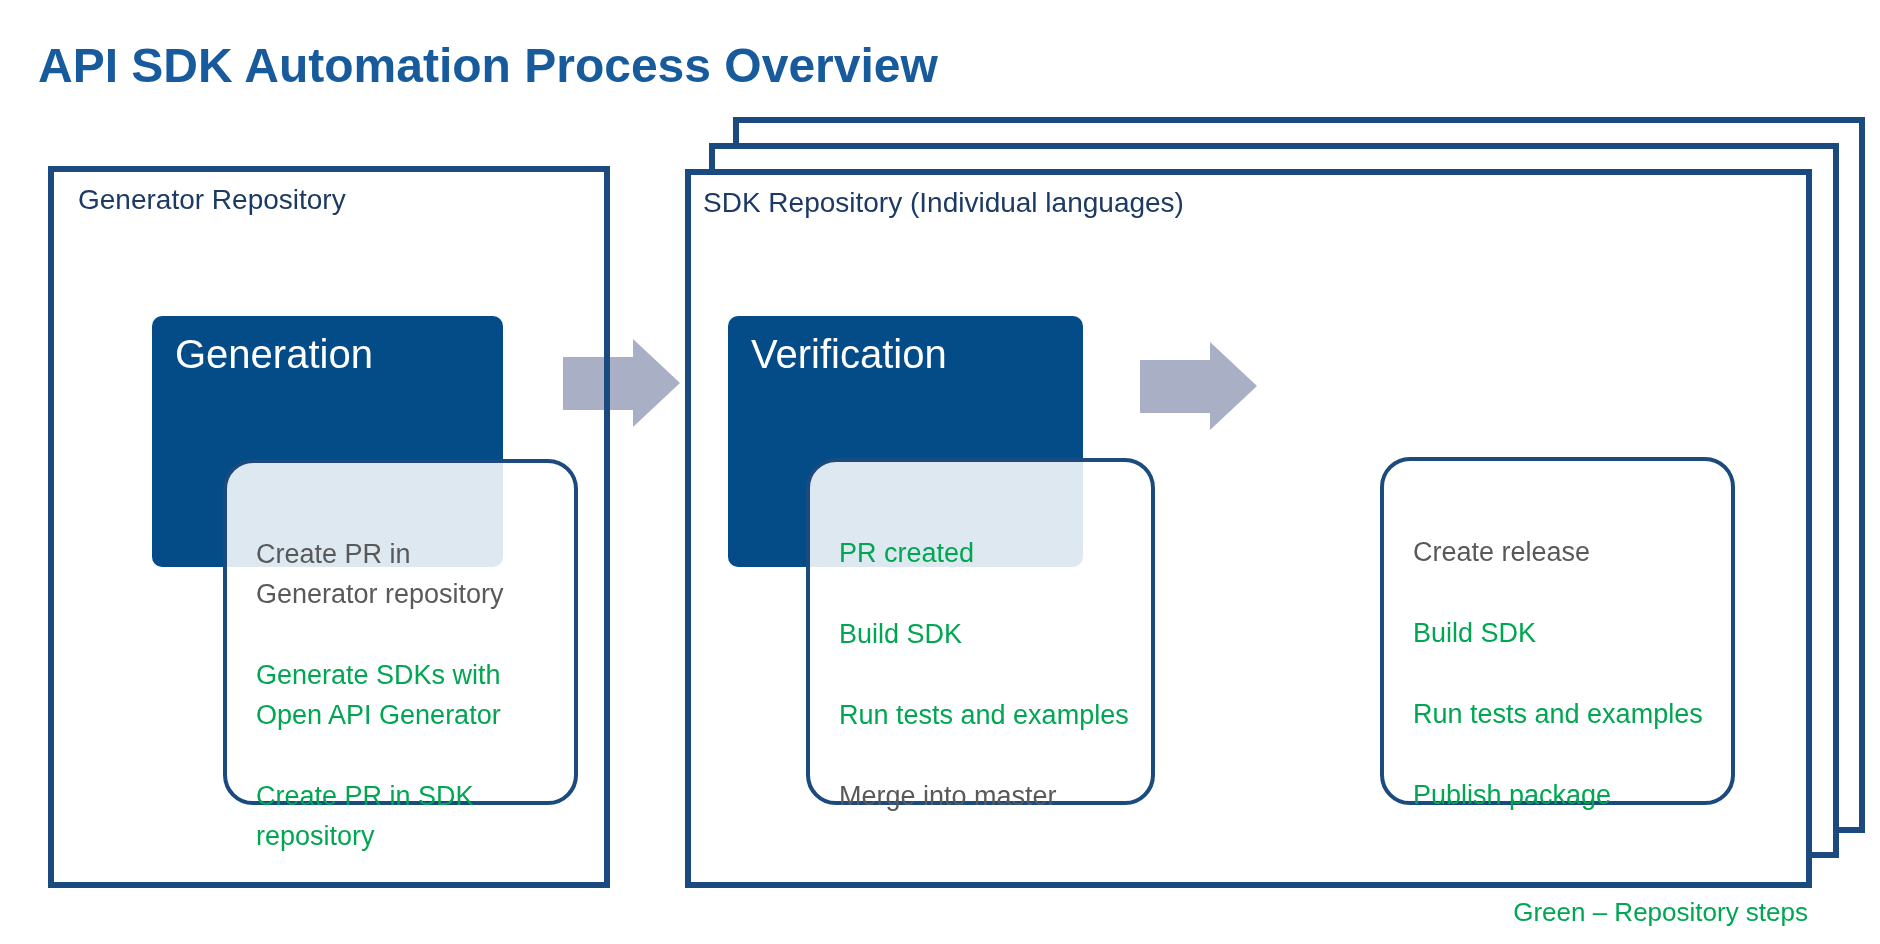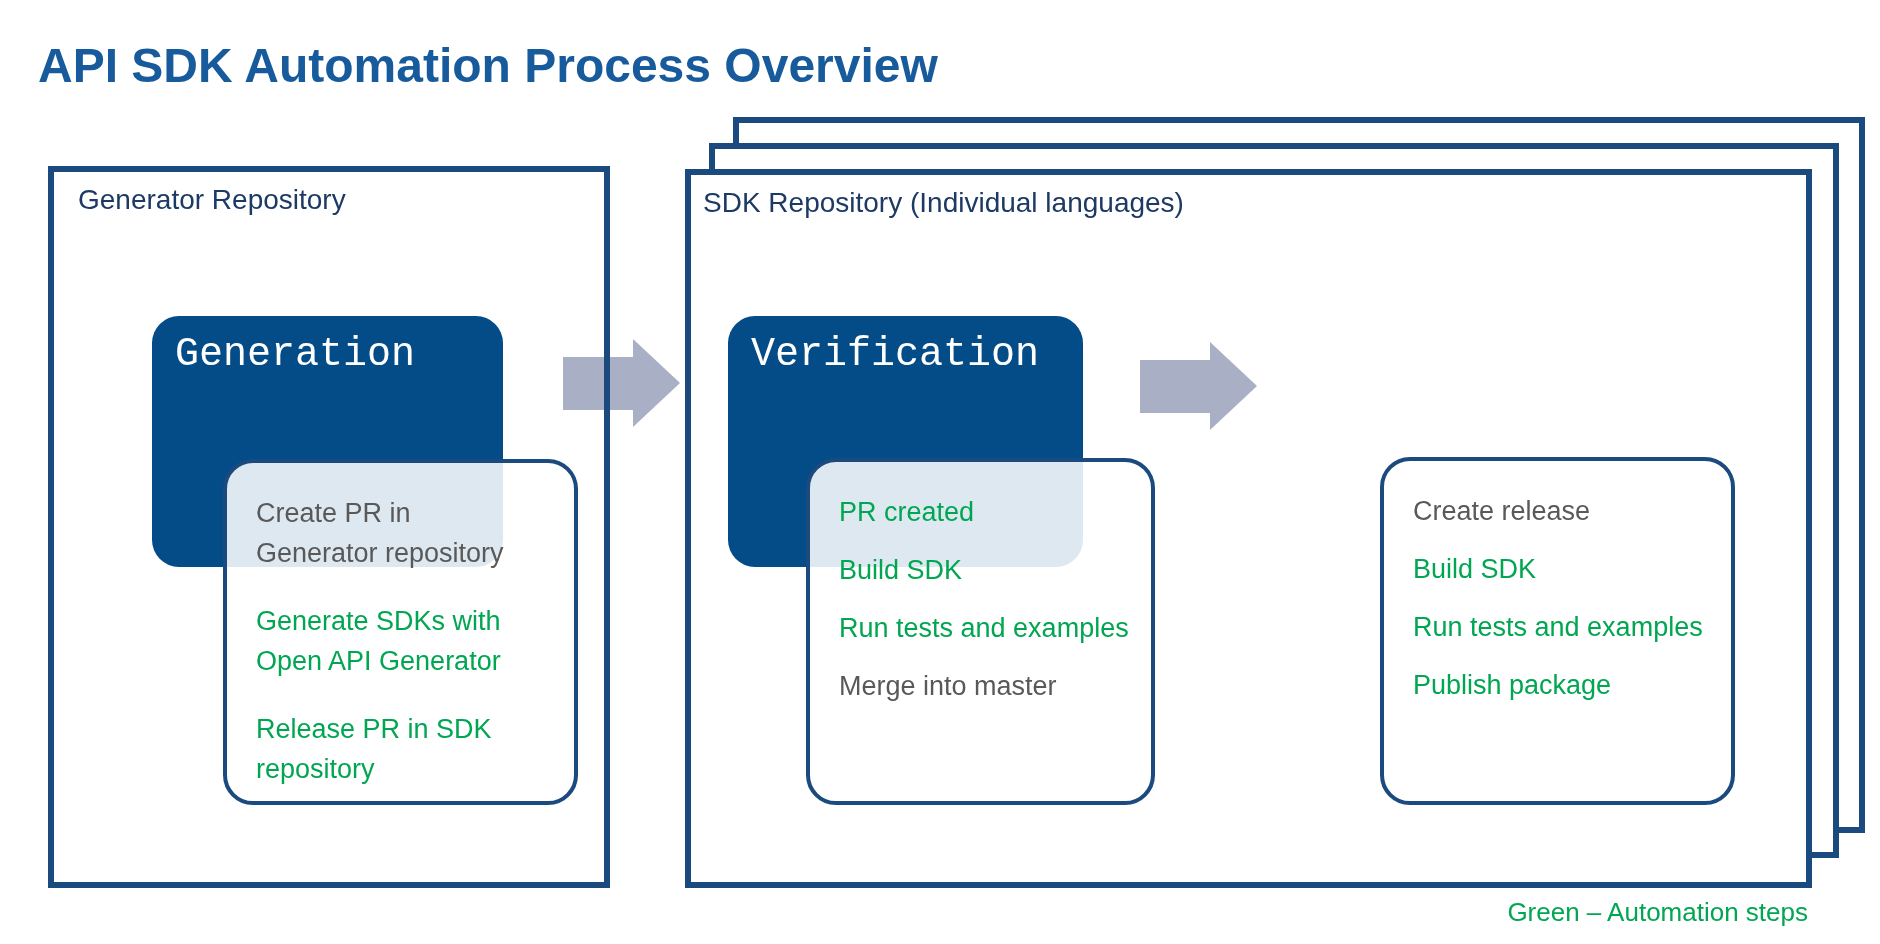--- a/index.html
+++ b/index.html
@@ -32,40 +32,40 @@
   .stack-back {left:733px;top:117px;width:1132px;height:716px;z-index:1;}
   .stack-mid  {left:709px;top:143px;width:1130px;height:715px;z-index:2;}
   .stack-front{left:685px;top:169px;width:1127px;height:719px;z-index:3;}
   .repo-label{
     position:absolute;font-size:28px;color:var(--label_navy);white-space:nowrap;
   }
   .generator-box .repo-label{left:24px;top:12px;}
   .stack-front .repo-label{left:12px;top:12px;}
   
   .stage-box{
-    position:absolute;background:var(--stage_fill);border-radius:27px;z-index:5;
+    position:absolute;background:var(--stage_fill);border-radius:10px;z-index:5;
     color:var(--stage_title_text);font-size:40px;
-    padding:16px 0 0 23px;height:251px;font-family:Liberation Mono, monospace;
+    padding:16px 0 0 23px;height:251px;
   }
   .stage-generation  {left:152px; top:316px;width:351px;}
   .stage-verification{left:728px; top:316px;width:355px;}
   .stage-release     {left:1306px;top:316px;width:355px;}
   
   .steps-card{
     position:absolute;z-index:6;
     background:var(--card_fill);
     border:4px solid var(--navy_border);
     border-radius:30px;
     padding:30px 18px 0 29px;
     font-size:27px;line-height:40px;
   }
   .card-generation  {left:223px; top:459px;width:355px;height:346px;}
   .card-verification{left:806px; top:458px;width:349px;height:347px;}
   .card-release     {left:1380px;top:457px;width:355px;height:348px;}
-  .step-item{white-space:pre-line;margin-bottom:18px;}
+  .step-item{white-space:pre-line;margin-bottom:18px;margin-top:41px;}
   .card-generation .step-item{margin-bottom:28px;}
   .step-item.automated{color:var(--automated_green);}
   .step-item.manual{color:var(--manual_gray);}
   
   .flow-arrow{position:absolute;width:117px;height:89px;}
   .arrow-1{left:563px;top:339px;z-index:1;}
   .arrow-2{left:1140px;top:342px;z-index:4;}
   .flow-arrow .shaft{
     position:absolute;left:0;top:18px;width:70px;height:53px;background:var(--arrow_gray);
   }
@@ -112,33 +112,33 @@
   </div>
   <div class="stage-box stage-verification">
     <span>Verification</span>
   </div>
 
   <div class="steps-card card-generation">
     <div class="step-item manual">Create PR in
 Generator repository</div>
     <div class="step-item automated">Generate SDKs with
 Open API Generator</div>
-    <div class="step-item automated">Release PR in SDK
+    <div class="step-item automated">Create PR in SDK
 repository</div>
   </div>
 
   <div class="steps-card card-verification">
     <div class="step-item automated">PR created</div>
     <div class="step-item automated">Build SDK</div>
     <div class="step-item automated">Run tests and examples</div>
     <div class="step-item manual">Merge into master</div>
   </div>
 
   <div class="steps-card card-release">
     <div class="step-item manual">Create release</div>
     <div class="step-item automated">Build SDK</div>
     <div class="step-item automated">Run tests and examples</div>
     <div class="step-item automated">Publish package</div>
   </div>
 
-  <div class="legend">Green – Automation steps</div>
+  <div class="legend">Green – Repository steps</div>
 
 </div>
 
 </body></html>

